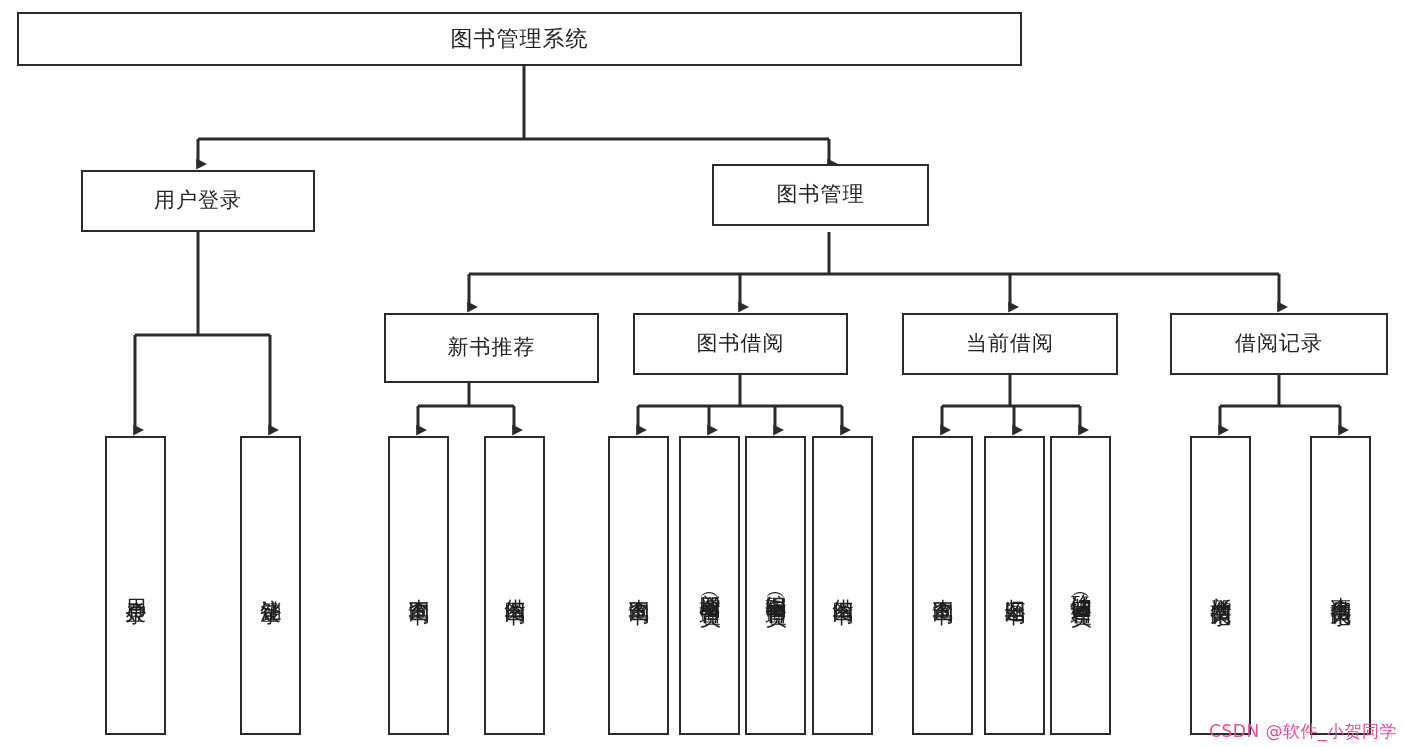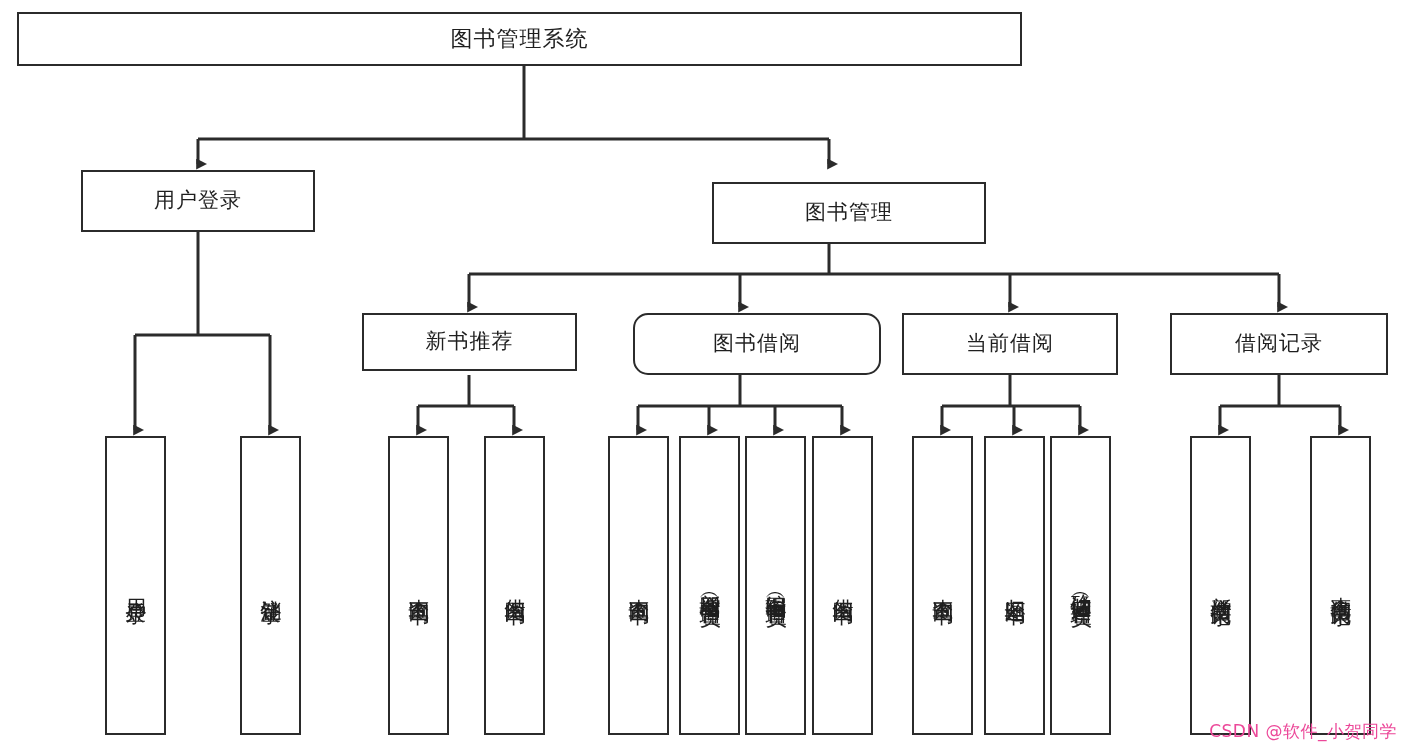--- a/index.html
+++ b/index.html
@@ -117,28 +117,28 @@
     </g>
   </svg>
 
   <div class="node h root" style="left:17px;top:12px;width:1005px;height:54px;">
     <span>图书管理系统</span>
   </div>
 
   <div class="node h" style="left:81px;top:170px;width:234px;height:62px;">
     <span>用户登录</span>
   </div>
-  <div class="node h" style="left:712px;top:182px;width:274px;height:62px;justify-content:center;">
+  <div class="node h" style="left:712px;top:164px;width:217px;height:62px;justify-content:center;">
     <span>图书管理</span>
   </div>
 
-  <div class="node h" style="left:362px;top:313px;width:215px;height:58px;">
+  <div class="node h" style="left:384px;top:313px;width:215px;height:70px;">
     <span>新书推荐</span>
   </div>
-  <div class="node h" style="left:633px;top:313px;width:248px;height:62px;border-radius:15px;">
+  <div class="node h" style="left:633px;top:313px;width:215px;height:62px;">
     <span>图书借阅</span>
   </div>
   <div class="node h" style="left:1170px;top:313px;width:218px;height:62px;">
     <span>借阅记录</span>
   </div>
   <div class="node h" style="left:902px;top:313px;width:216px;height:62px;">
     <span>当前借阅</span>
   </div>
 
   <div class="node v" style="left:105px;top:436px;width:61px;height:299px;">

